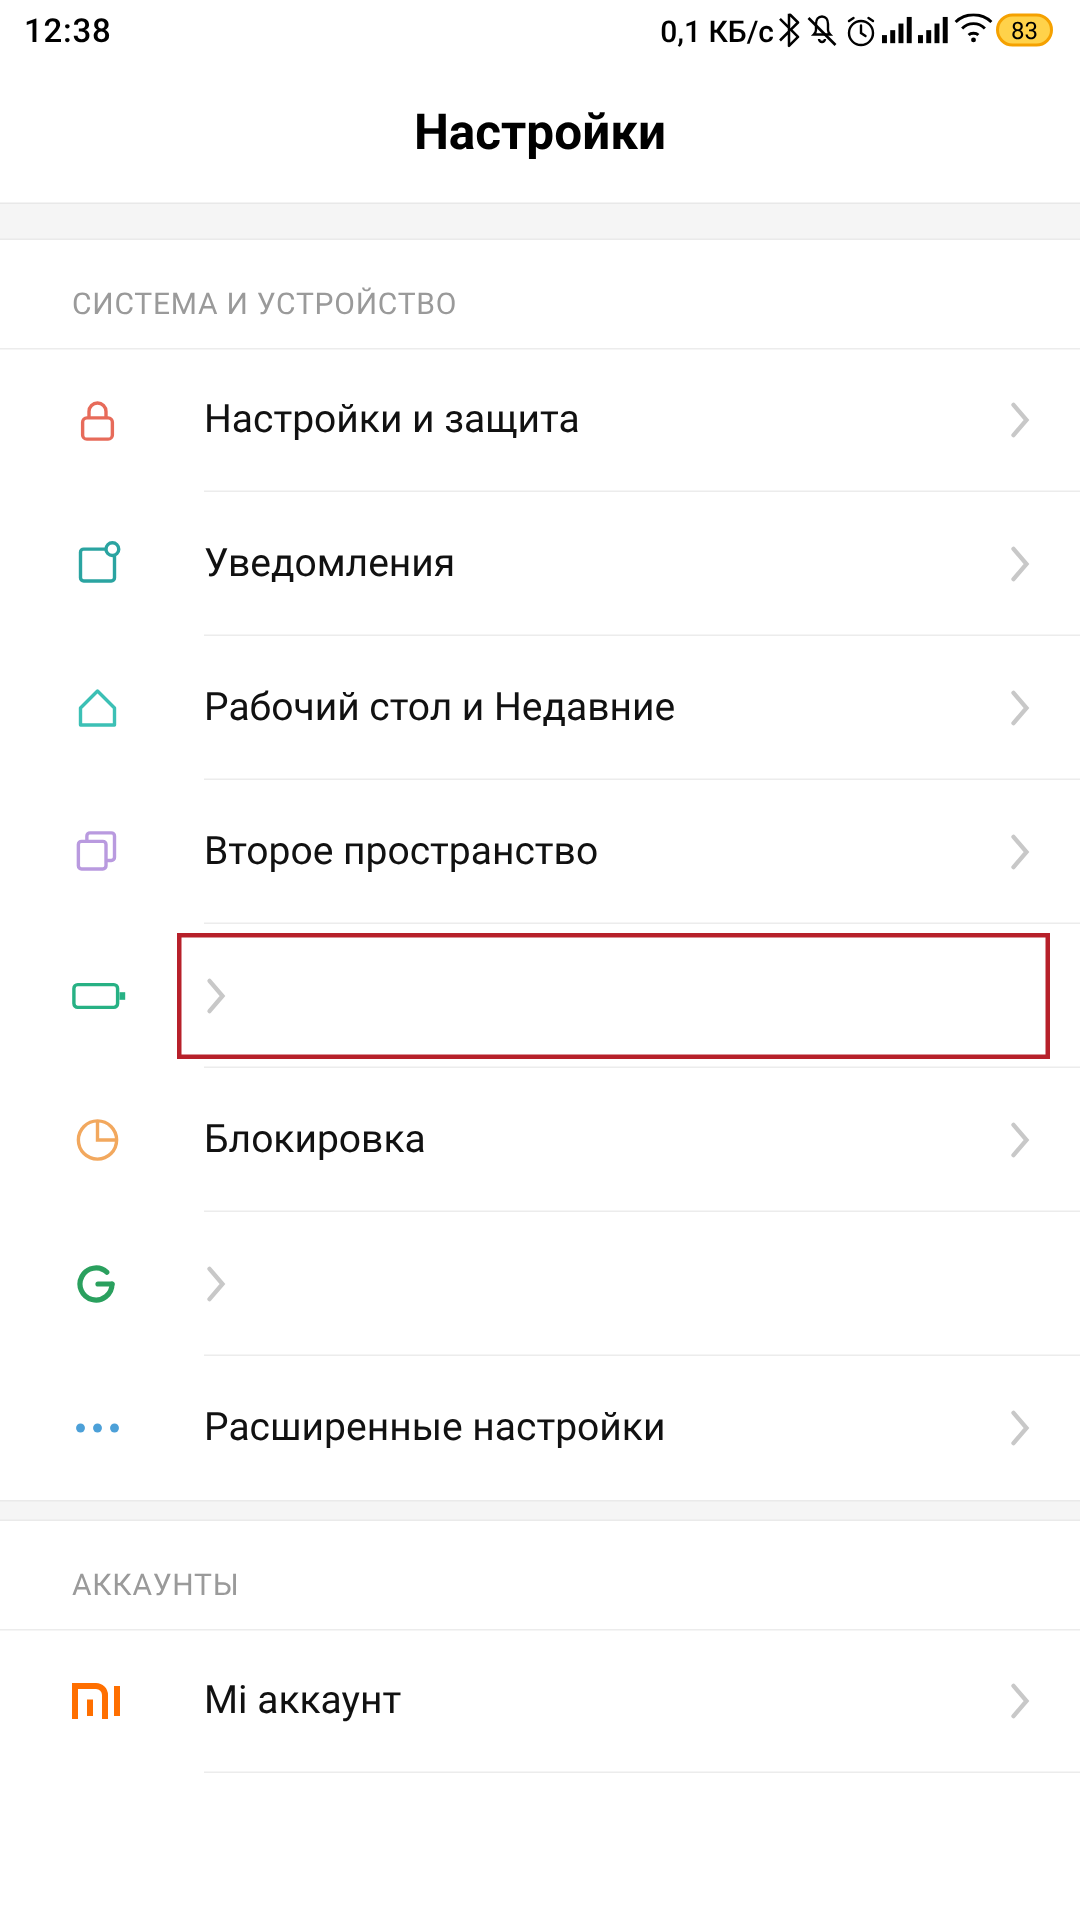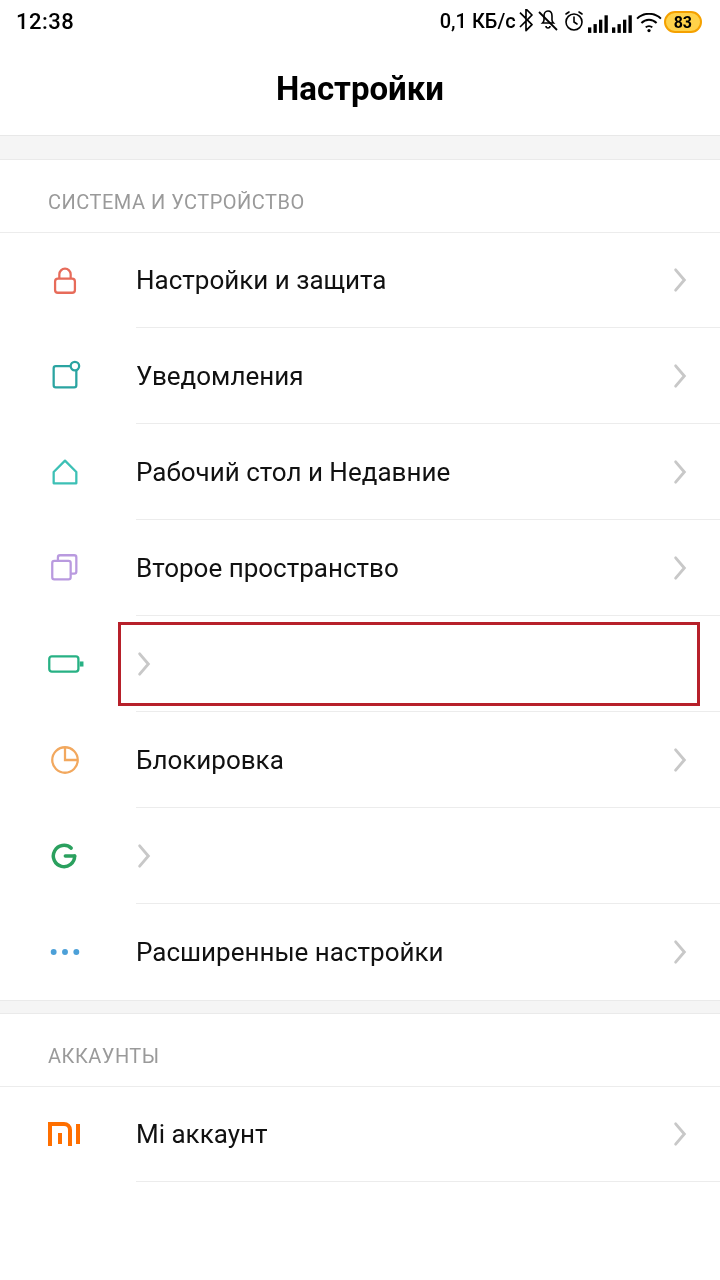--- a/index.html
+++ b/index.html
@@ -1,22 +1,22 @@
 <!DOCTYPE html>
 <html><head>
 <meta charset="utf-8">
 <style>
   * { box-sizing: border-box; margin: 0; padding: 0; }
   html, body { width: 720px; height: 1280px; font-family: -apple-system, Roboto, "Helvetica Neue", Arial, sans-serif; background: #fff; color: #000; }
   .status-bar { height: 42px; display: flex; align-items: center; justify-content: space-between; padding: 0 18px 0 16px; font-size: 22px; font-weight: 500; }
   .status-left { letter-spacing: 0.5px; }
-  .status-right { display: flex; align-items: flex-end; gap: 2px; }
+  .status-right { display: flex; align-items: flex-start; gap: 2px; }
   .status-right .txt { font-size: 20px; font-weight: 500; }
   .status-ico { display: inline-flex; align-items: center; justify-content: center; }
-  .battery-pill { display: inline-flex; align-items: center; justify-content: center; border: 2px solid #f5a100; border-radius: 12px; padding: 0 8px; height: 22px; font-size: 16px; font-weight: 700; color: #000; background: #ffd24a; position: relative; }
+  .battery-pill { display: inline-flex; align-items: center; justify-content: center; border: 2px solid #f5a100; border-radius: 12px; padding: 0 8px; height: 22px; font-size: 16px; font-weight: 400; color: #000; background: #ffd24a; position: relative; }
   .header { height: 94px; display: flex; align-items: center; justify-content: center; border-bottom: 1px solid #e8e8e8; }
   .header-title { font-size: 33px; font-weight: 700; }
   .gap-strip { height: 24px; background: #f5f5f5; border-bottom: 1px solid #eaeaea; }
   .section-header { padding: 30px 0 18px 48px; font-size: 20px; letter-spacing: 0.5px; color: #9a9a9a; }
   .list { }
   .row { display: flex; align-items: center; height: 96px; padding-left: 48px; position: relative; }
   .row .icon-slot { width: 88px; display: flex; align-items: center; }
   .row .label { flex: 1; font-size: 26px; color: #111; }
   .row .chev { width: 48px; display: flex; align-items: center; justify-content: flex-start; }
   .row .divider { position: absolute; bottom: 0; left: 136px; right: 0; height: 1px; background: #ececec; }

